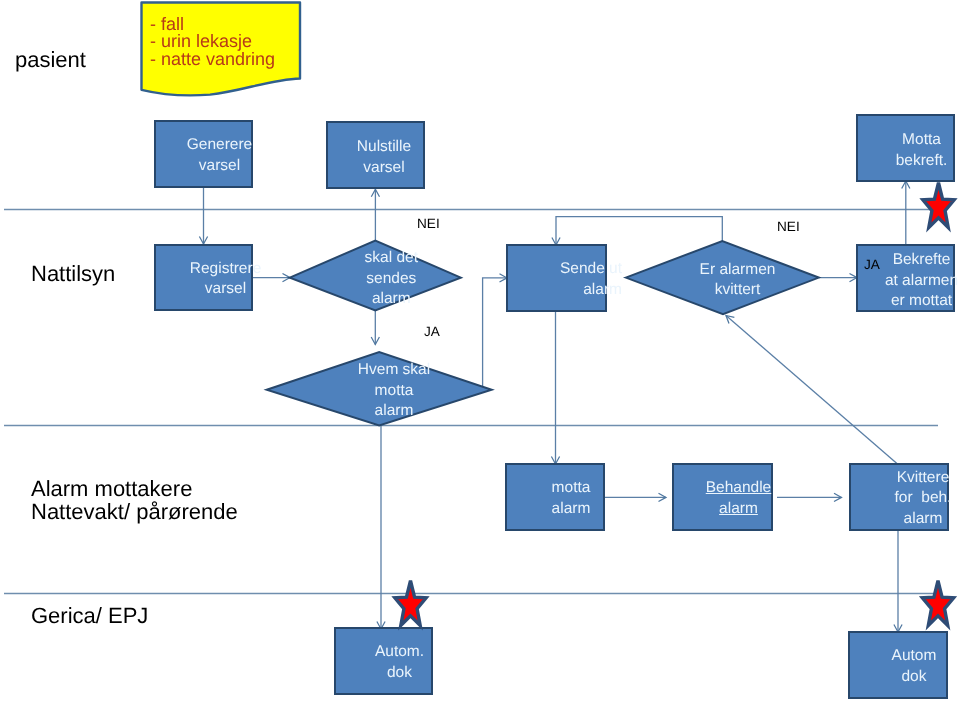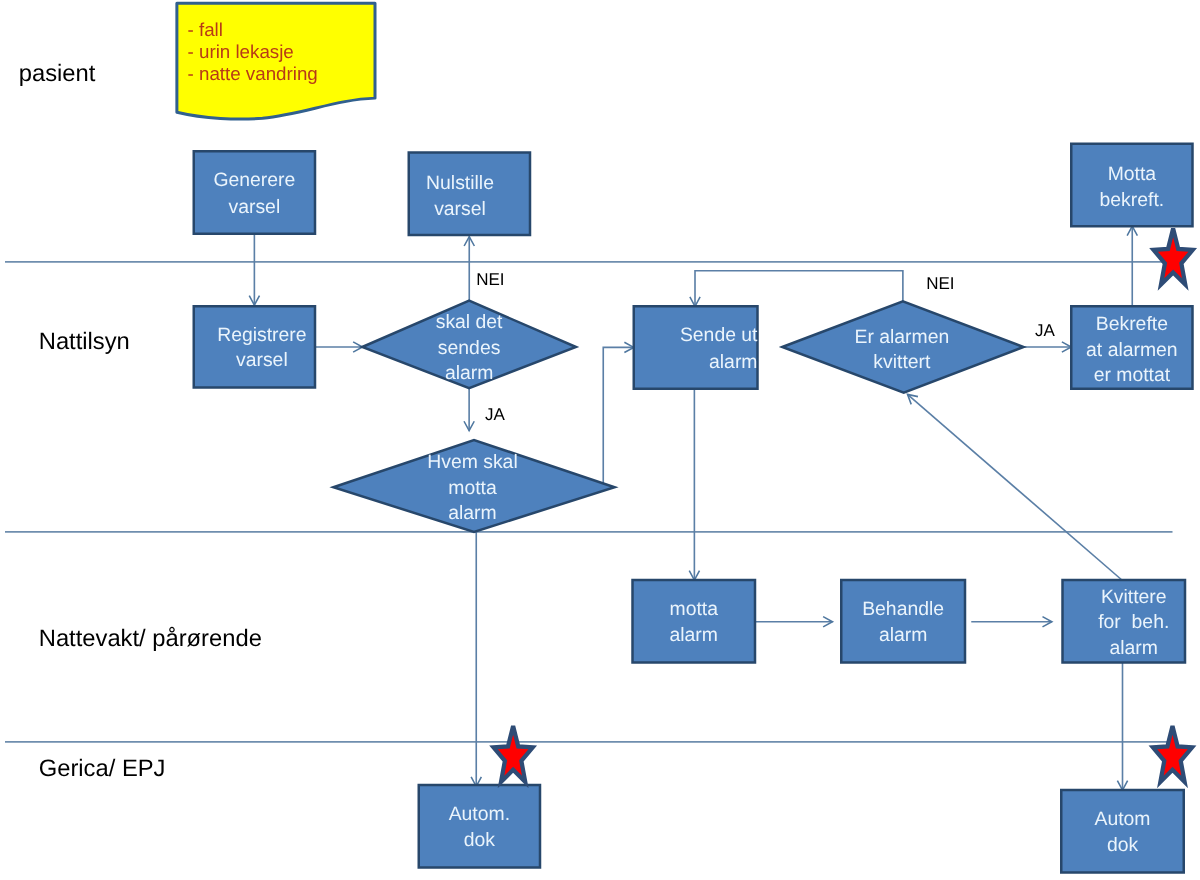--- a/index.html
+++ b/index.html
@@ -1,25 +1,25 @@
 <!DOCTYPE html>
 <html><head>
 <meta charset="utf-8">
 <style>
   html,body{margin:0;padding:0;background:#ffffff;}
   body{width:960px;height:704px;overflow:hidden;
        font-family:"Liberation Sans",sans-serif;
        -webkit-font-smoothing:antialiased;text-rendering:geometricPrecision;}
   #stage{position:relative;width:960px;height:704px;background:#fff;filter:blur(0px);}
   #layer{position:absolute;left:0;top:0;}
-  .lane-label{position:absolute;color:#000;font-size:19px;line-height:23px;white-space:pre;}
-  .edge-label{position:absolute;color:#000;font-size:13.6px;white-space:pre;}
+  .lane-label{position:absolute;color:#000;font-size:22px;line-height:23px;white-space:pre;}
+  .edge-label{position:absolute;color:#000;font-size:13.6px;white-space:pre;margin-left:36px;}
   .node-text{position:absolute;color:#EAF4FC;font-size:15.5px;line-height:20.5px;
-             text-align:center;white-space:pre;}
-  .note-text{position:absolute;color:#B73A17;font-size:15px;line-height:17.4px;
+             text-align:center;white-space:pre;padding-left:16px;}
+  .note-text{position:absolute;color:#B73A17;font-size:18px;line-height:17.4px;
              font-weight:400;white-space:pre;}
 </style>
 </head>
 <body>
 
 <div id="stage">
 
 <svg id="layer" width="960" height="704" viewBox="0 0 960 704">
   <defs>
     <marker id="ah" markerWidth="14" markerHeight="14" refX="9.4" refY="7" orient="auto" markerUnits="userSpaceOnUse">
@@ -74,36 +74,36 @@
 
   <g fill="#FF0000" stroke="#2E4C76" stroke-width="3.4" stroke-linejoin="miter">
     <polygon points="938.50,182.75 942.57,199.09 954.19,199.85 945.09,210.71 948.20,227.52 938.50,217.90 928.80,227.52 931.91,210.71 922.81,199.85 934.43,199.09"></polygon>
     <polygon points="410.50,580.75 414.57,597.09 426.19,597.85 417.09,608.71 420.20,625.52 410.50,615.89 400.80,625.52 403.91,608.71 394.81,597.85 406.43,597.09"></polygon>
     <polygon points="938.00,580.75 942.07,597.09 953.69,597.85 944.59,608.71 947.70,625.52 938.00,615.89 928.30,625.52 931.41,608.71 922.31,597.85 933.93,597.09"></polygon>
   </g>
 </svg>
 
 <div class="lane-label" style="left:15px;top:48px;">pasient</div>
 <div class="lane-label" style="left:31px;top:262px;">Nattilsyn</div>
-<div class="lane-label" style="left:31px;top:477px;"><br><span>Nattevakt/ pårørende</span></div>
+<div class="lane-label" style="left:31px;top:477px;"><span>Alarm mottakere</span><br><span>Nattevakt/ pårørende</span></div>
 <div class="lane-label" style="left:31px;top:604px;">Gerica/ EPJ</div>
 
 <div class="note-text" style="left:150px;top:16px;"><span>- fall</span><br><span>- urin lekasje</span><br><span>- natte vandring</span></div>
 
 <div class="node-text" style="left:155px;top:135.0px;width:97px;"><span>Generere</span><br><span>varsel</span></div>
 <div class="node-text" style="left:327px;top:137.0px;width:82px;"><span>Nulstille</span><br><span>varsel</span></div>
 <div class="node-text" style="left:857px;top:130.0px;width:97px;"><span>Motta</span><br><span>bekreft.</span></div>
 <div class="node-text" style="left:155px;top:258.5px;width:109px;"><span>Registrere</span><br><span>varsel</span></div>
 <div class="node-text" style="left:315.3px;top:248.3px;width:120px;"><span>skal det</span><br><span>sendes</span><br><span>alarm</span></div>
 <div class="node-text" style="left:507px;top:259.0px;width:99px;text-align:right;"><span>Sende ut</span><br><span>alarm</span></div>
 <div class="node-text" style="left:661.5px;top:259.8px;width:120px;text-align:center;"><span>Er alarmen</span><br><span>kvittert</span></div>
 <div class="node-text" style="left:855px;top:250.0px;width:101px;"><span>Bekrefte</span><br><span>at alarmen</span><br><span>er mottat</span></div>
 <div class="node-text" style="left:318px;top:360.0px;width:120px;"><span>Hvem skal</span><br><span>motta</span><br><span>alarm</span></div>
 <div class="node-text" style="left:506px;top:478.0px;width:98px;"><span>motta</span><br><span>alarm</span></div>
-<div class="node-text" style="left:673px;top:478.0px;width:99px;"><span>Behandle</span><br><span>alarm</span></div>
+<div class="node-text" style="left:673px;top:478.0px;width:99px;text-decoration:underline;"><span>Behandle</span><br><span>alarm</span></div>
 <div class="node-text" style="left:849px;top:467.7px;width:116px;"><span>Kvittere</span><br><span>for  beh.</span><br><span>alarm</span></div>
 <div class="node-text" style="left:335px;top:642.0px;width:97px;"><span>Autom.</span><br><span>dok</span></div>
 <div class="node-text" style="left:849px;top:646.0px;width:98px;"><span>Autom</span><br><span>dok</span></div>
 
 <div class="edge-label" style="left:381px;top:216px;">NEI</div>
 <div class="edge-label" style="left:388px;top:324px;">JA</div>
 <div class="edge-label" style="left:741px;top:219px;">NEI</div>
 <div class="edge-label" style="left:828px;top:257px;">JA</div>
 
 </div>

